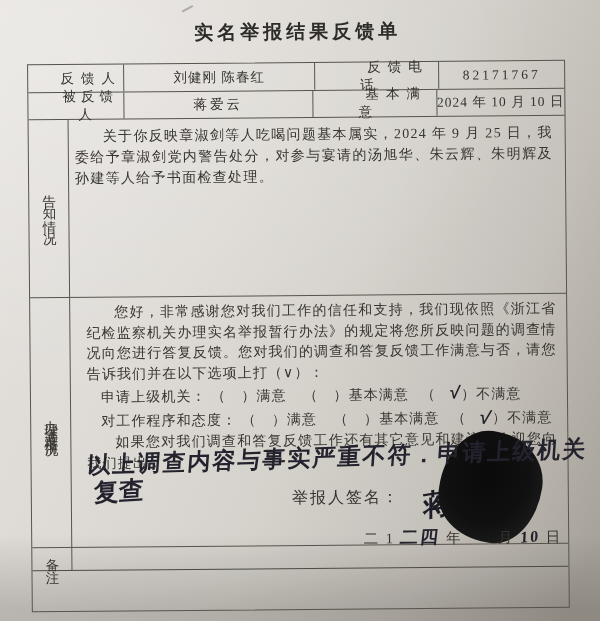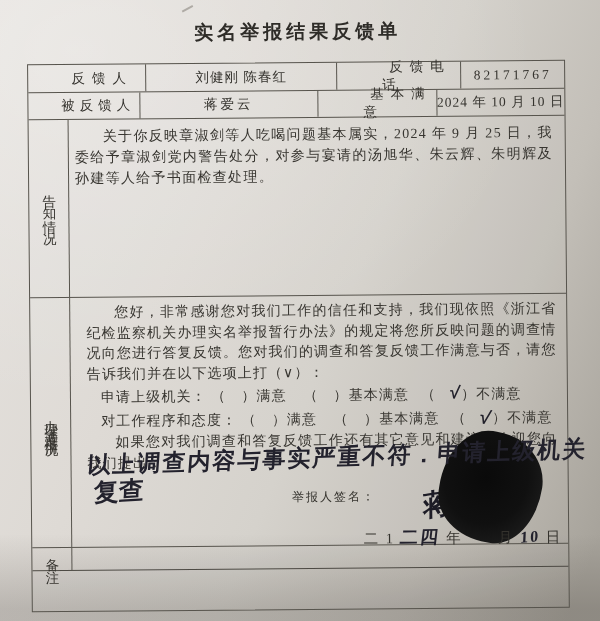--- a/index.html
+++ b/index.html
@@ -17,39 +17,39 @@
   .title{position:absolute; top:19px; left:0; width:100%; text-align:center; font-size:19px; font-weight:bold; letter-spacing:4px; color:#2e2c28;}
   .tbl{position:absolute; left:29px; top:62px; width:538px; height:548px; border:1px solid #57544d; box-sizing:border-box; background:rgba(255,255,255,0.03);}
   .trow{display:flex; box-sizing:border-box; border-bottom:1px solid #57544d;}
   .trow:last-child{border-bottom:1px solid #4d4a44;}
   .cell{box-sizing:border-box; border-right:1px solid #57544d; display:flex; align-items:center; justify-content:center; font-size:13.5px; overflow:visible;}
   .cell:last-child{border-right:none;}
   .lblcell{letter-spacing:7px; text-indent:7px; color:#34322d;}
   .valcell{letter-spacing:1px; white-space:nowrap;}
   .r12{height:28px;}
   .r2{height:27px;}
-  .c1{width:118px;padding-left:24px;} .c2{width:191px;} .c3{width:124px;padding-left:45px;} .c4{flex:1;}
+  .c1{width:96px;padding-left:24px;} .c2{width:191px;} .c3{width:124px;padding-left:45px;} .c4{flex:1;}
   .r3{height:178px;} .r4{height:250px;} .r5{flex:1;}
   .vcell{width:40px; display:flex; align-items:center; justify-content:center; border-right:1px solid #57544d; box-sizing:border-box;}
   .vlabel{writing-mode:vertical-lr; text-orientation:upright; font-size:13.5px; color:#34322d;}
   .vs-notify{letter-spacing:13px;}
   .vs-satisfy{letter-spacing:4px;}
   .vs-remark{letter-spacing:11px;}
   .ccell{flex:1; display:block; position:relative; box-sizing:border-box;}
   .notifytext{padding:6px 12px 0 6px; font-size:14px; line-height:21px; letter-spacing:1.3px; text-indent:2em; text-align:justify; color:#383631;}
   .sat{padding:5px 10px 0 16px; font-size:14px; line-height:20.5px; letter-spacing:1.1px; color:#383631;}
   .intro{text-indent:2em; text-align:justify; margin:0;}
   .optline{margin-top:1px; text-indent:1em; white-space:nowrap;}
   .opt{margin-right:12px;margin-top:42px;}
   .check{display:inline-block; font-size:18px; font-weight:bold; color:#22212b; transform:rotate(8deg) translateY(-1px); font-family:"Liberation Sans","DejaVu Sans",sans-serif;}
   .suggest{text-indent:2em; text-align:justify; margin:1px 0 0 0;}
   .hand{font-weight:700; color:#23222d; display:inline-block; transform:skewX(-7deg);}
   .note1{position:absolute; left:16px; top:146px; font-size:23px; white-space:nowrap; font-weight:700; color:#23222d; transform:rotate(-1.4deg) skewX(-6deg); letter-spacing:2px; z-index:3;}
   .note2{position:absolute; left:22px; top:177px; font-size:25px; font-weight:700; color:#23222d; transform:rotate(-3deg) skewX(-6deg); z-index:3;}
-  .signblock{position:absolute; left:220px; top:193px; text-align:center; font-size:12px; line-height:17px; letter-spacing:2px; color:#34322d; white-space:nowrap;}
+  .signblock{position:absolute; left:220px; top:193px; text-align:center; font-size:16px; line-height:17px; letter-spacing:2px; color:#34322d; white-space:nowrap;}
   .signature{position:absolute; right:116px; top:190px; font-size:29px; font-weight:700; color:#1d1c26; transform:rotate(-8deg) skewX(-8deg); z-index:1;}
   .fingerprint{position:absolute; right:26px; top:137px; width:102px; height:111px; z-index:2;
     background:radial-gradient(ellipse at 44% 42%, #0a0a0a 0%, #101010 52%, #1c1c1c 80%, #262624 96%);
     border-radius:46% 54% 44% 56% / 58% 46% 58% 42%; transform:rotate(9deg);}
   .dateline{position:absolute; right:6px; top:230px; font-size:14.5px; letter-spacing:2px; white-space:nowrap; color:#34322d; z-index:3;}
   .dgap{display:inline-block; width:24px;}
   .dhand{font-size:18px;}
   .dhand2{font-size:16px; transform:rotate(-4deg) skewX(-7deg);}
   .remarkcell{flex:1;}
 </style>
@@ -64,21 +64,21 @@
     <div class="tbl">
 
       <div class="trow r12">
         <div class="cell c1 lblcell">反馈人</div>
         <div class="cell c2 valcell">刘健刚  陈春红</div>
         <div class="cell c3 lblcell">反馈电话</div>
         <div class="cell c4 valcell" style="letter-spacing:3px;">82171767</div>
       </div>
 
       <div class="trow r12 r2">
-        <div class="cell c1 lblcell" style="letter-spacing:5px; text-indent:5px;">被反馈人</div>
+        <div class="cell c1 lblcell" style="letter-spacing:5px; text-indent:5px;text-align:center;">被反馈人</div>
         <div class="cell c2 valcell" style="letter-spacing:3px;">蒋爱云</div>
         <div class="cell c3 lblcell">基本满意</div>
         <div class="cell c4 valcell">2024 年 10 月 10 日</div>
       </div>
 
       <div class="trow r3">
         <div class="vcell">
           <span class="vlabel vs-notify">告知情况</span>
         </div>
         <div class="ccell">

